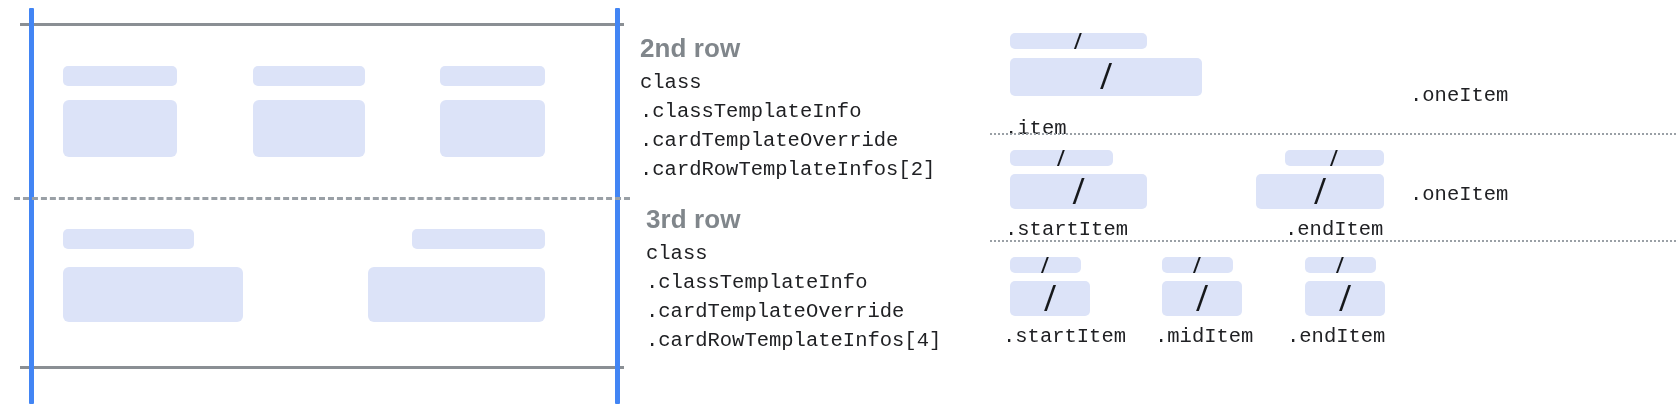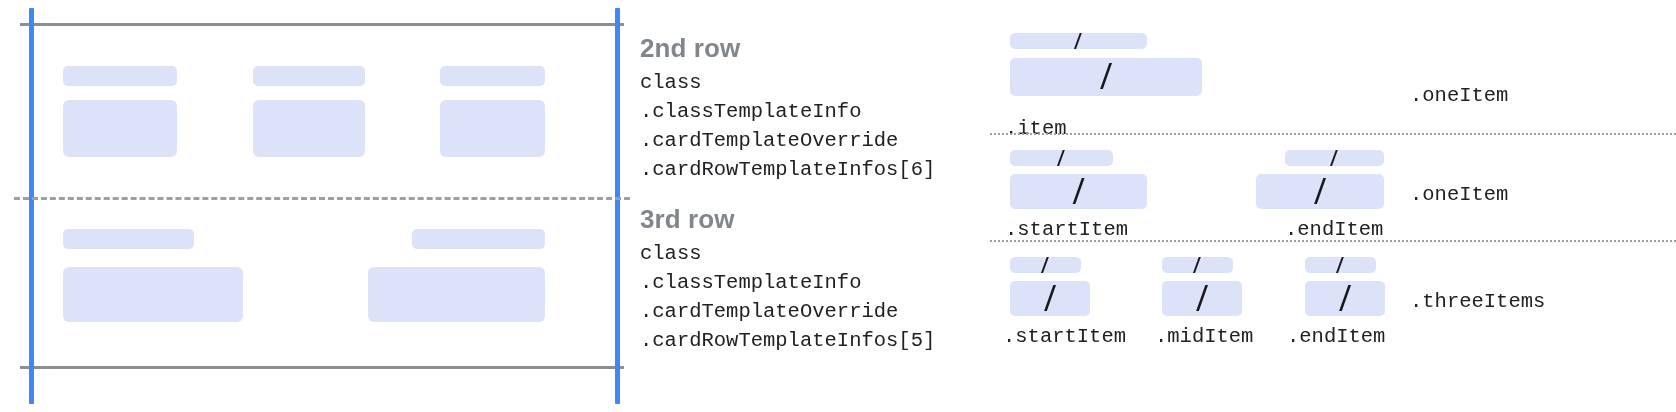--- a/index.html
+++ b/index.html
@@ -72,29 +72,29 @@
     </div>
   </div>
 
   <div class="textcol" style="left:640px;top:0;width:340px;height:412px;">
 
     <div class="abs" style="left:0;top:33px;">
       <div class="rowhead">2nd row</div>
       <div class="codeline" style="margin-top:5px;">class</div>
       <div class="codeline">.classTemplateInfo</div>
       <div class="codeline">.cardTemplateOverride</div>
-      <div class="codeline">.cardRowTemplateInfos[6]</div>
+      <div class="codeline">.cardRowTemplateInfos[2]</div>
     </div>
 
-    <div class="abs" style="left:0;top:204px;">
+    <div class="abs" style="left:6px;top:204px;">
       <div class="rowhead">3rd row</div>
       <div class="codeline" style="margin-top:5px;">class</div>
       <div class="codeline">.classTemplateInfo</div>
       <div class="codeline">.cardTemplateOverride</div>
-      <div class="codeline">.cardRowTemplateInfos[5]</div>
+      <div class="codeline">.cardRowTemplateInfos[4]</div>
     </div>
   </div>
 
   <div class="abs" style="left:985px;top:0;width:691px;height:412px;">
 
     <div class="abs" style="left:0;top:0;width:691px;height:128px;">
       <div class="slashbox thin" style="left:25px;top:33px;width:137px;height:16px;">
         <span class="sl">/</span>
       </div>
       <div class="slashbox big" style="left:25px;top:58px;width:192px;height:38px;">
@@ -146,17 +146,16 @@
       <div class="itemlabel" style="left:170px;top:82px;text-align:right;">.midItem</div>
 
       <div class="slashbox thin" style="left:320px;top:14px;width:71px;height:16px;">
         <span class="sl">/</span>
       </div>
       <div class="slashbox big" style="left:320px;top:38px;width:80px;height:35px;">
         <span class="sl">/</span>
       </div>
       <div class="itemlabel" style="left:302px;top:82px;">.endItem</div>
 
-      <div class="bandlabel" style="left:425px;top:47px;">.threeItems</div>
     </div>
   </div>
 
 </div>
 
 </body></html>

